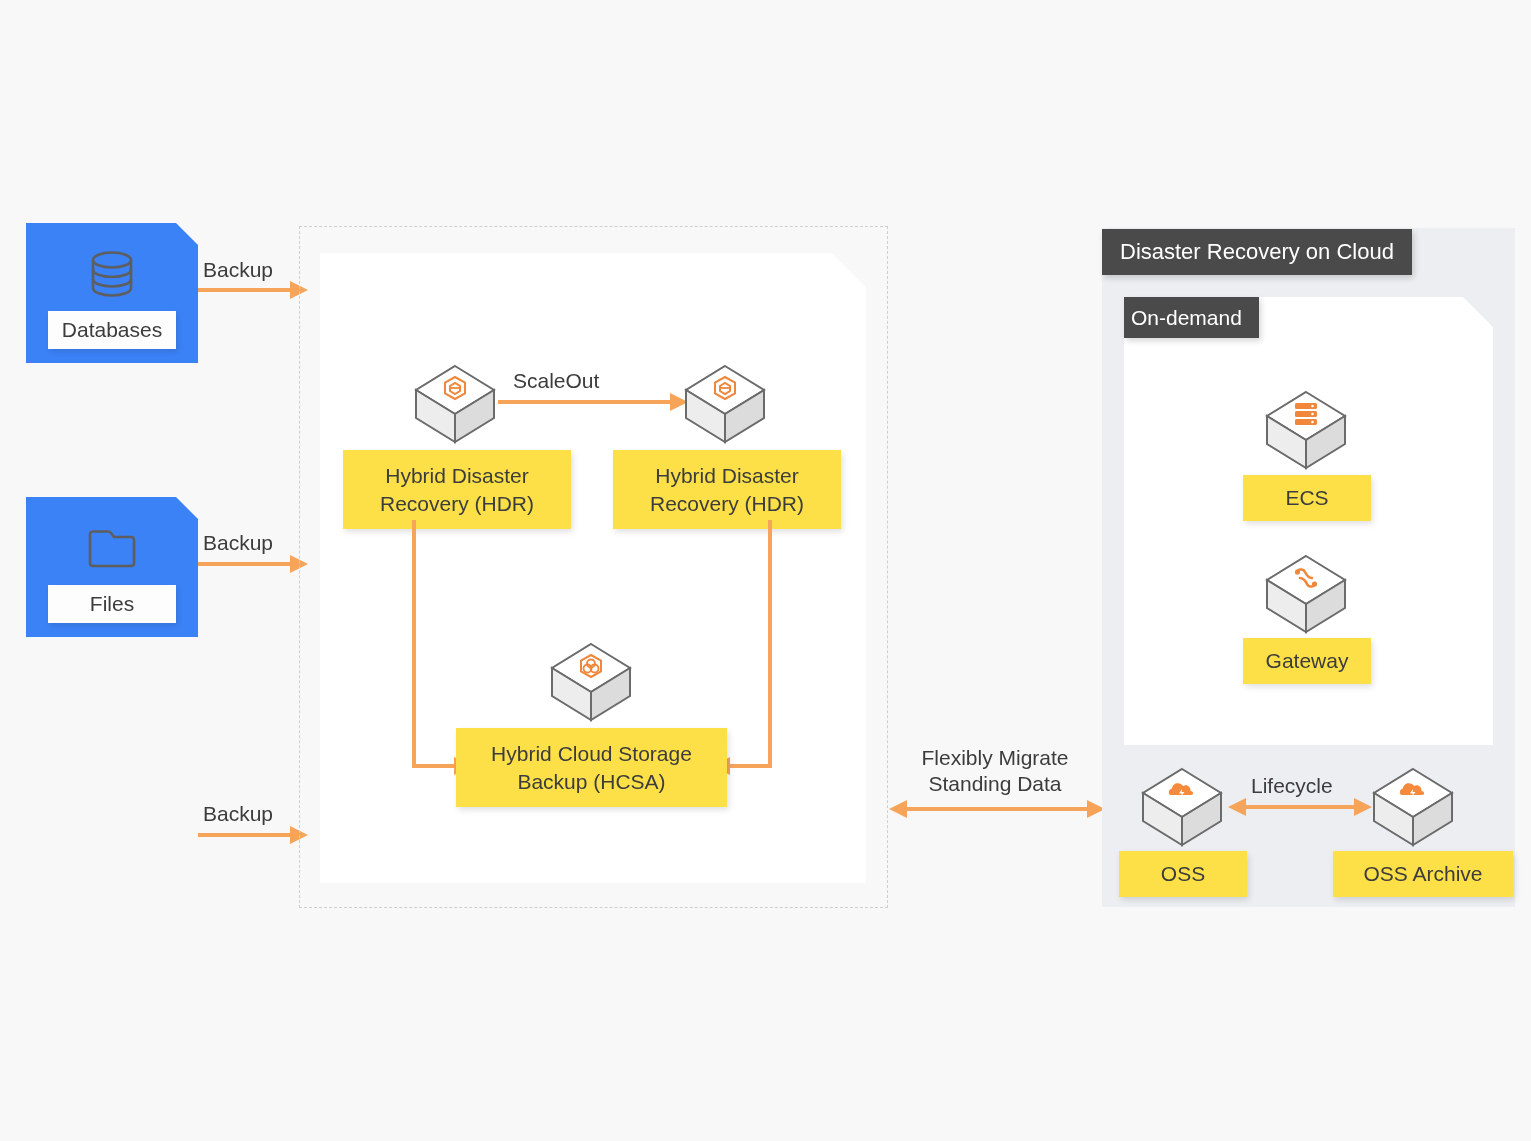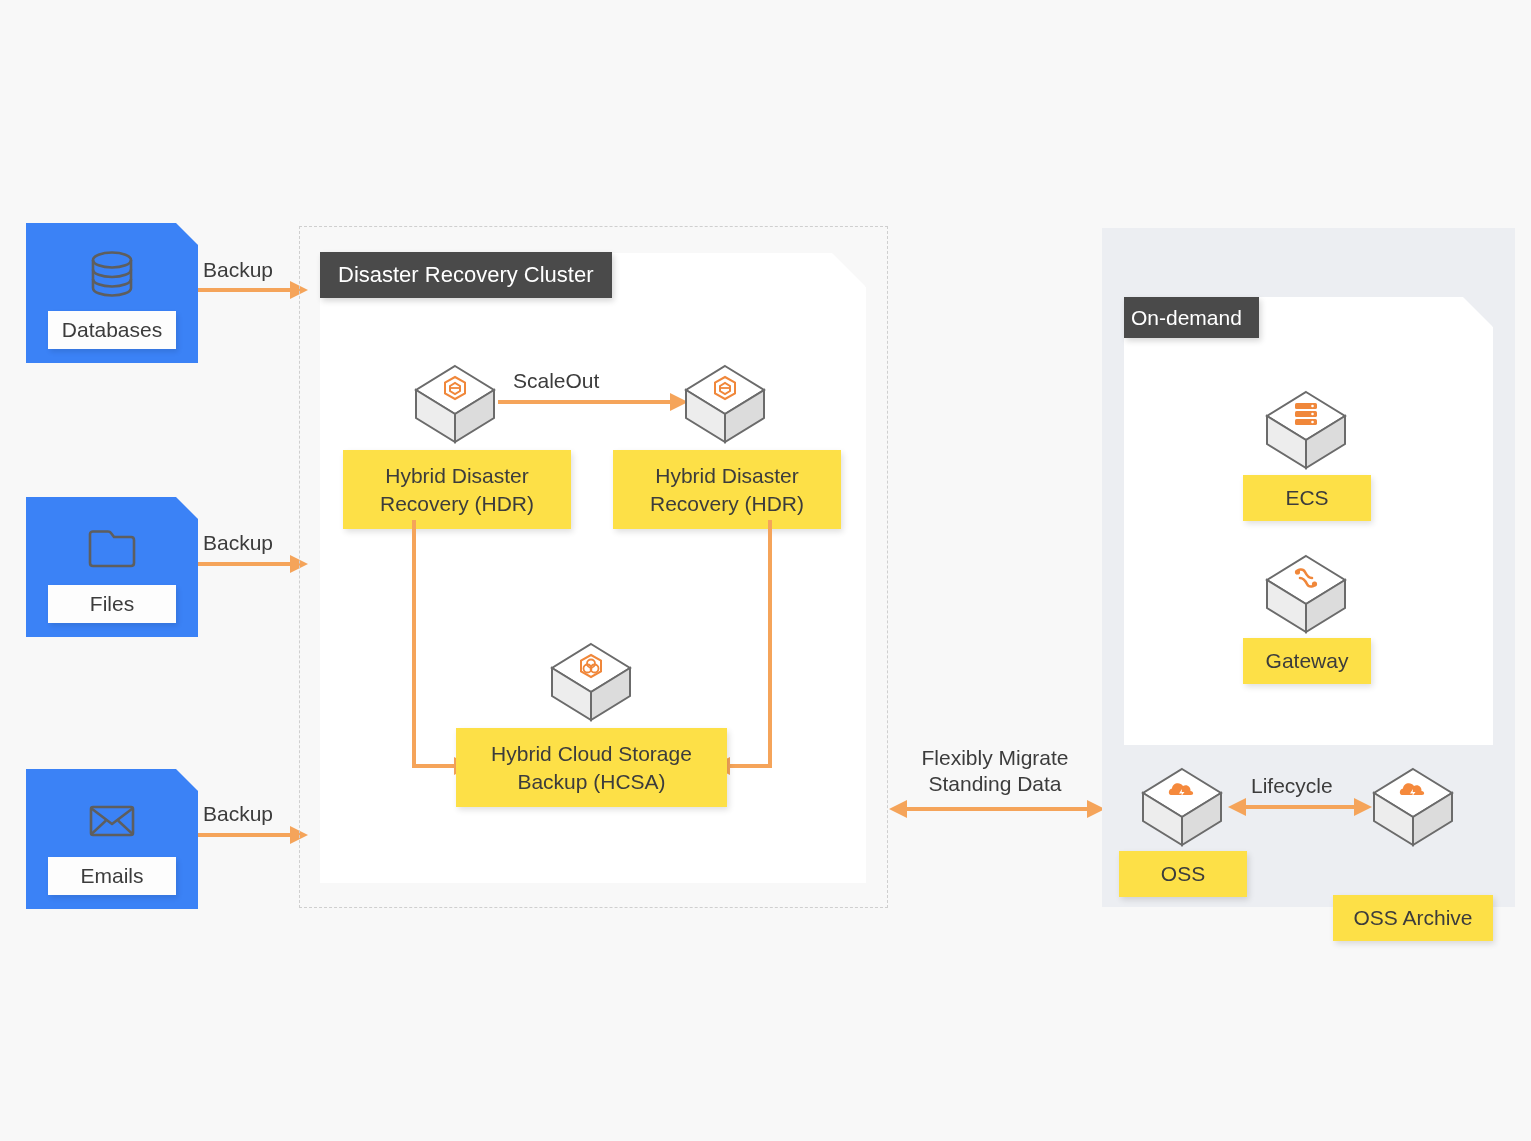--- a/index.html
+++ b/index.html
@@ -176,43 +176,31 @@
   </div>
 
   <div class="arrow-label" style="left:203px; top:530px;">Backup</div>
   <div class="abs" style="left:198px; top:552px;">
     <svg width="110" height="24" viewBox="0 0 110 24">
       <line x1="0" y1="12" x2="92" y2="12" stroke="#f5a45a" stroke-width="4"></line>
       <polygon points="92,3 110,12 92,21" fill="#f5a45a"></polygon>
     </svg>
   </div>
 
-  <div class="src-card" style="left:26px; top:769px;">
-    <div class="src-icon">
-      <svg width="58" height="58" viewBox="0 0 58 58">
-        <rect x="8" y="16" width="42" height="28" rx="2" fill="none" stroke="#5e5e5e" stroke-width="2.6"></rect>
-        <path d="M8.5 17.5 L29 33 L49.5 17.5" fill="none" stroke="#5e5e5e" stroke-width="2.6" stroke-linejoin="round"></path>
-        <path d="M8.5 43 L23 29.5" fill="none" stroke="#5e5e5e" stroke-width="2.4"></path>
-        <path d="M49.5 43 L35 29.5" fill="none" stroke="#5e5e5e" stroke-width="2.4"></path>
-      </svg>
-    </div>
-    <div class="src-label">Emails</div>
-  </div>
 
   <div class="arrow-label" style="left:203px; top:801px;">Backup</div>
   <div class="abs" style="left:198px; top:823px;">
     <svg width="110" height="24" viewBox="0 0 110 24">
       <line x1="0" y1="12" x2="92" y2="12" stroke="#f5a45a" stroke-width="4"></line>
       <polygon points="92,3 110,12 92,21" fill="#f5a45a"></polygon>
     </svg>
   </div>
 
   <div class="cluster-dashed"></div>
   <div class="cluster-panel"></div>
-  <div class="chip" style="left:320px; top:252px;">Disaster Recovery Cluster</div>
 
   <div class="iso-wrap" style="left:412px; top:362px;">
     <svg width="86" height="84" viewBox="0 0 86 84">
       <polygon points="43,4 82,28 43,52 4,28" fill="#ffffff" stroke="#6b6b6b" stroke-width="2"></polygon>
       <polygon points="4,28 43,52 43,80 4,56" fill="#ededed" stroke="#6b6b6b" stroke-width="2"></polygon>
       <polygon points="82,28 43,52 43,80 82,56" fill="#dcdcdc" stroke="#6b6b6b" stroke-width="2"></polygon>
       <g transform="translate(43,26)">
         <polygon points="0,-11 10,-5.5 10,5.5 0,11 -10,5.5 -10,-5.5" fill="none" stroke="#f0873a" stroke-width="2"></polygon>
         <path d="M-5,-2 L0,-5 L5,-2 L5,3 L0,6 L-5,3 Z" fill="none" stroke="#f0873a" stroke-width="2"></path>
         <line x1="-4" y1="0" x2="4" y2="0" stroke="#f0873a" stroke-width="1.8"></line>
@@ -291,20 +279,21 @@
   <div class="abs" style="left:889px; top:797px;">
     <svg width="216" height="24" viewBox="0 0 216 24">
       <line x1="18" y1="12" x2="198" y2="12" stroke="#f5a45a" stroke-width="4"></line>
       <polygon points="18,3 0,12 18,21" fill="#f5a45a"></polygon>
       <polygon points="198,3 216,12 198,21" fill="#f5a45a"></polygon>
     </svg>
   </div>
 
   <div class="cloud-outer"></div>
   <div class="cloud-inner"></div>
+  <div class="chip" style="left:1102px; top:229px;">Disaster Recovery on Cloud</div>
   <div class="chip small" style="left:1124px; top:297px;padding-left:7px;">On-demand</div>
 
   <div class="iso-wrap" style="left:1263px; top:388px;">
     <svg width="86" height="84" viewBox="0 0 86 84">
       <polygon points="43,4 82,28 43,52 4,28" fill="#ffffff" stroke="#6b6b6b" stroke-width="2"></polygon>
       <polygon points="4,28 43,52 43,80 4,56" fill="#ededed" stroke="#6b6b6b" stroke-width="2"></polygon>
       <polygon points="82,28 43,52 43,80 82,56" fill="#dcdcdc" stroke="#6b6b6b" stroke-width="2"></polygon>
       <g transform="translate(43,26)">
         <rect x="-11" y="-11" width="22" height="6" rx="1.6" fill="#f0873a"></rect>
         <rect x="-11" y="-3" width="22" height="6" rx="1.6" fill="#f0873a"></rect>
@@ -358,15 +347,15 @@
     <svg width="86" height="84" viewBox="0 0 86 84">
       <polygon points="43,4 82,28 43,52 4,28" fill="#ffffff" stroke="#6b6b6b" stroke-width="2"></polygon>
       <polygon points="4,28 43,52 43,80 4,56" fill="#ededed" stroke="#6b6b6b" stroke-width="2"></polygon>
       <polygon points="82,28 43,52 43,80 82,56" fill="#dcdcdc" stroke="#6b6b6b" stroke-width="2"></polygon>
       <g transform="translate(43,26)">
         <path d="M-11,4 C-14,4 -14,-2 -10,-2.5 C-10,-8 -2,-10 1,-5 C5,-7 9,-4 8.5,0 C12,0.5 12,4 9,4 Z" fill="#f5893c"></path>
         <path d="M0,-2 L-3,2.5 L0,2.5 L-1.5,6 L2.5,1 L-0.3,1 Z" fill="#ffffff"></path>
       </g>
     </svg>
   </div>
-  <div class="node-label single" style="left:1333px; top:851px; width:160px;margin-top:44px;">OSS Archive</div>
+  <div class="node-label single" style="left:1333px; top:851px; width:180px;">OSS Archive</div>
 
 </div>
 
 </body></html>

